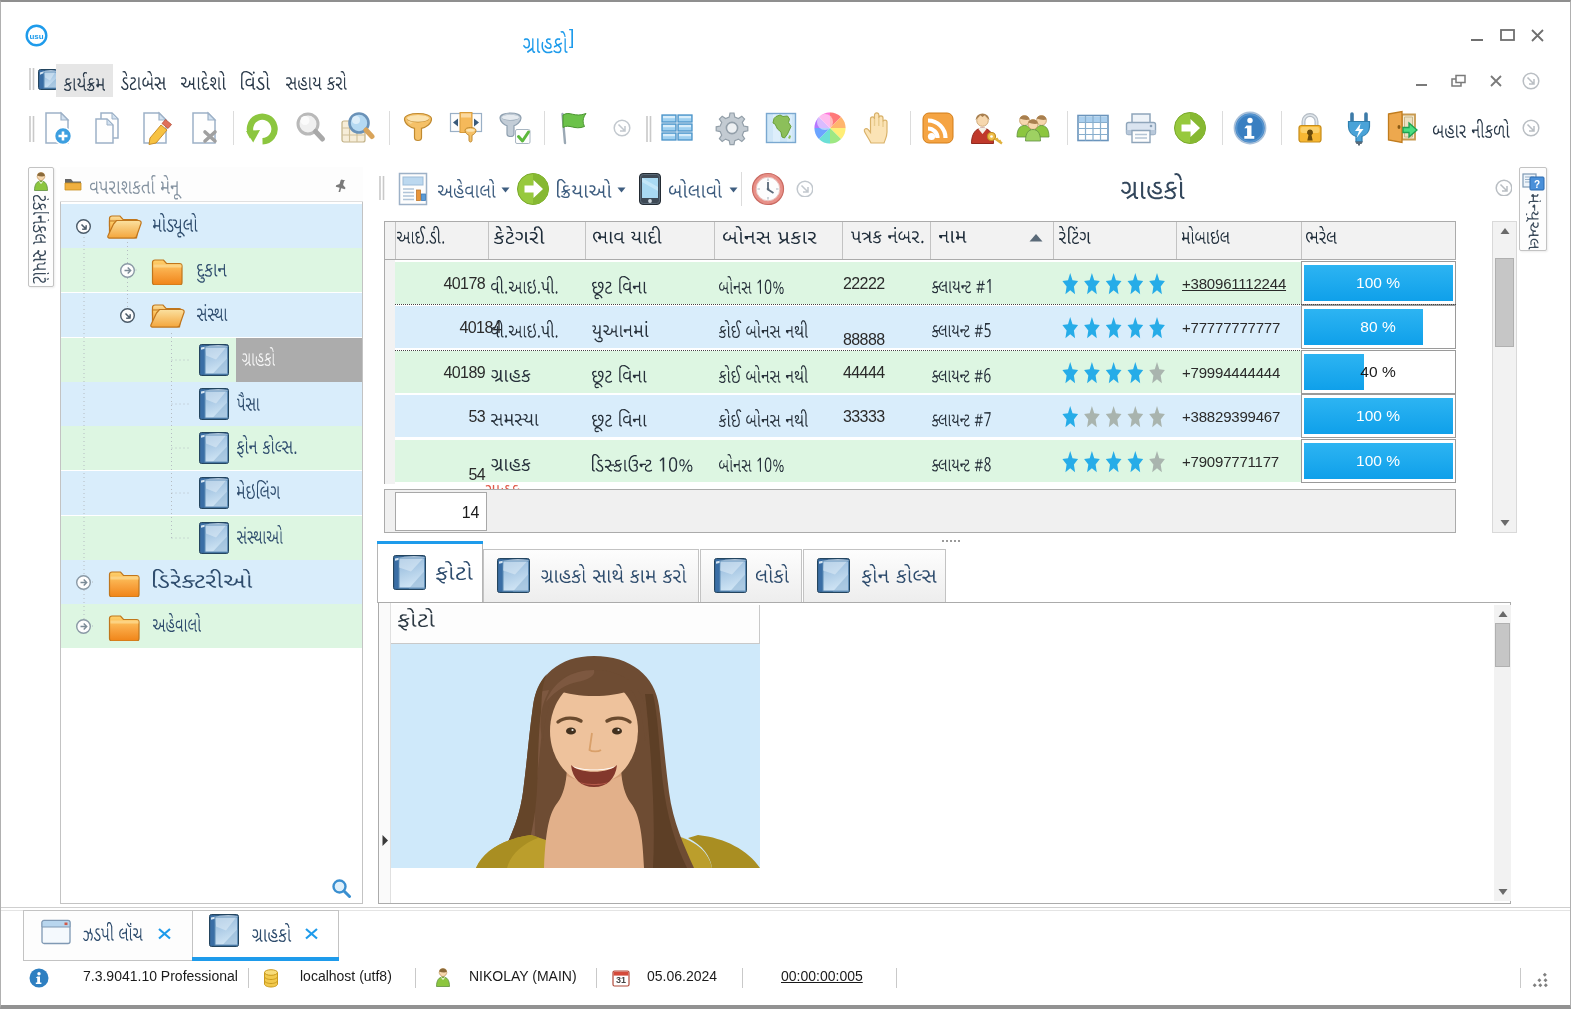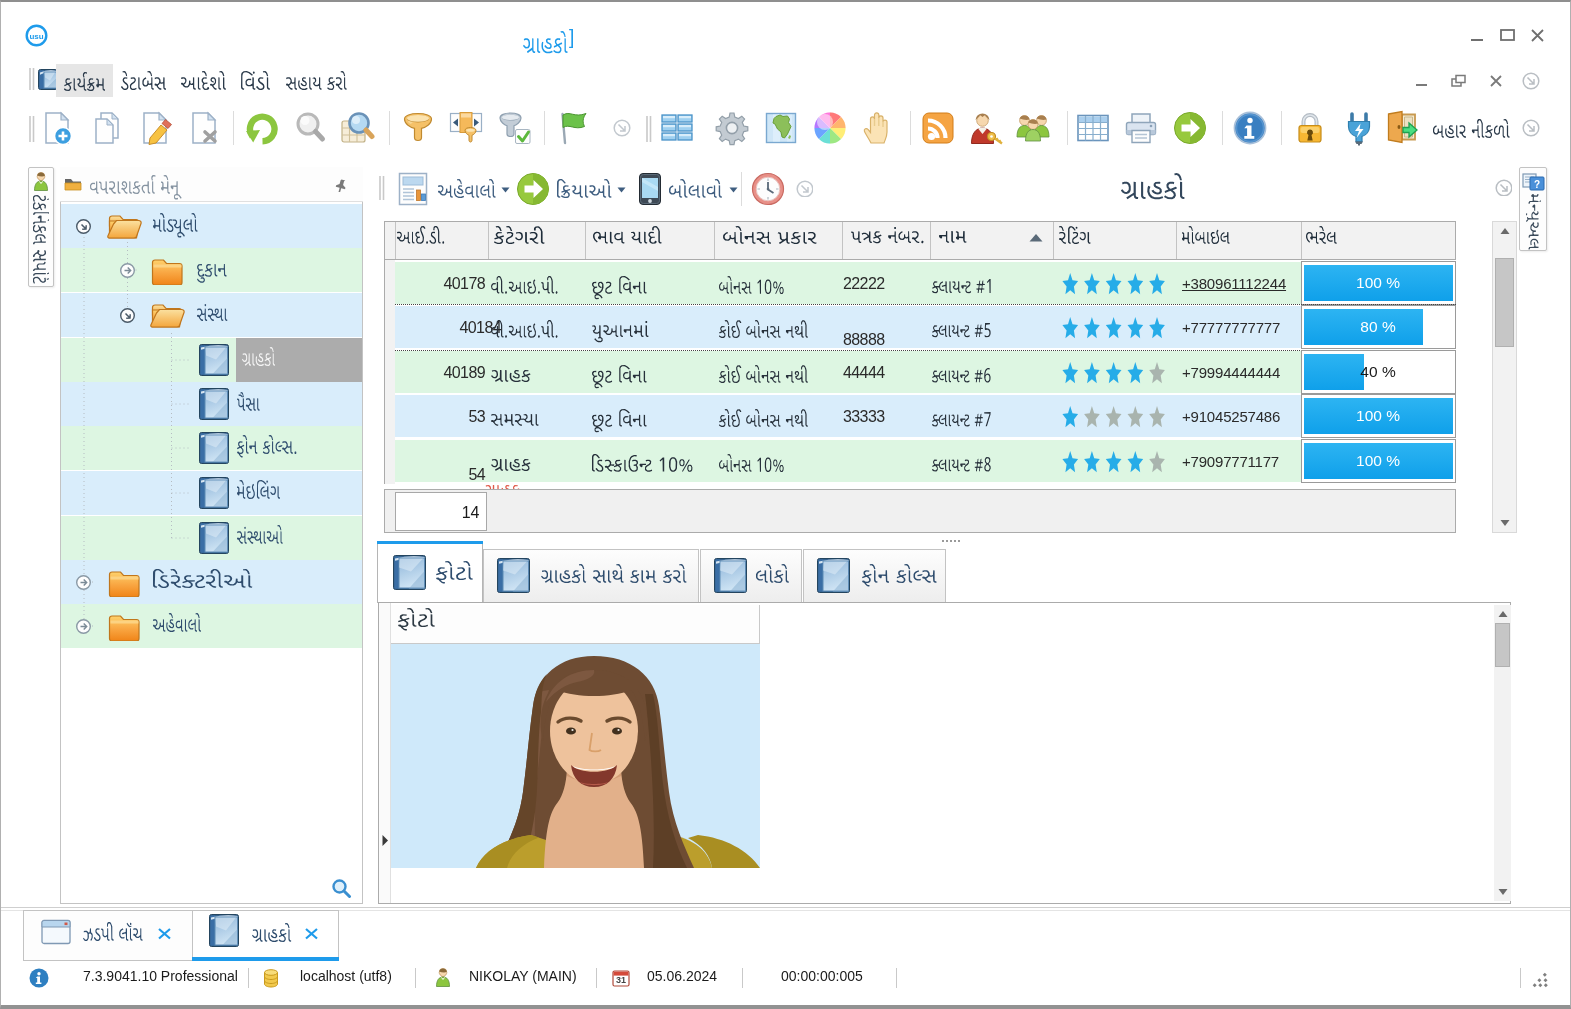--- a/index.html
+++ b/index.html
@@ -656,21 +656,21 @@
     <svg style="position:absolute;left:930.5px;top:410.0px;" width="59" height="15.0" viewBox="0 0 82.5 15.0" preserveAspectRatio="none">
       <path d="M39.5 7.0 39.5 8.0 40.0 9.0 41.2 10.0 42.5 9.8 42.8 7.8 46.8 8.0 45.0 10.0 45.0 12.2 45.5 13.2 47.0 14.2 50.2 14.5 52.0 14.0 52.8 13.2 52.2 12.2 50.8 13.0 48.2 13.2 47.5 13.0 46.5 12.0 46.2 11.2 46.5 10.2 47.5 9.2 50.2 7.8 51.5 6.5 51.8 4.0 50.5 2.8 47.2 2.5 45.8 3.0 46.2 4.2 47.5 3.8 49.5 3.8 50.5 4.8 50.2 5.8 47.5 7.8 46.5 7.8 46.5 6.5 40.0 6.5Z M27.2 3.0 27.5 3.8 29.2 3.8 30.5 5.0 30.2 6.2 29.2 7.2 28.0 7.8 28.2 8.8 29.5 10.2 31.2 11.0 33.5 11.0 35.0 10.2 35.5 13.0 37.0 14.2 38.5 14.0 38.5 13.0 37.5 13.0 36.8 12.2 36.8 2.8 35.2 2.5 35.2 8.5 33.2 9.8 30.8 9.5 29.8 8.5 31.8 6.5 31.5 3.8 30.5 2.8 29.8 2.5Z M23.5 2.5 23.5 12.5 24.2 13.8 25.2 14.2 26.5 14.2 26.8 13.0 25.8 13.0 25.0 12.2 25.0 2.8Z M18.2 2.5 18.0 6.0 13.2 7.0 13.5 8.2 18.0 7.2 18.5 13.2 19.2 14.0 21.2 14.2 21.2 13.0 20.5 13.0 19.8 12.2 19.8 2.8Z M1.5 4.5 1.5 5.8 3.0 7.8 0.2 9.0 0.8 10.0 4.5 8.8 6.8 10.8 7.0 11.5 6.8 12.2 5.2 13.2 3.5 13.2 1.0 12.0 0.2 12.2 0.2 13.2 2.2 14.2 5.8 14.5 7.0 14.0 8.2 12.5 8.0 10.0 6.5 8.8 9.8 8.8 10.2 10.5 12.2 12.0 15.2 12.2 16.8 11.8 16.2 10.8 13.5 11.0 12.2 10.5 11.5 9.8 11.0 8.5 11.0 7.0 11.5 5.8 12.5 4.8 14.0 4.0 14.8 4.0 14.5 2.5 11.5 3.8 10.0 5.5 9.5 7.2 4.5 7.2 3.2 6.2 3.0 4.8 3.8 4.0 7.0 3.8 7.2 2.8 3.8 2.5 3.0 2.8Z M69.2 1.8 68.0 2.0 67.2 5.2 64.5 5.0 65.0 1.8 63.8 2.0 63.5 4.2 63.0 5.2 60.2 5.2 60.2 6.2 63.0 6.5 62.5 9.2 62.0 9.8 59.8 9.8 59.8 10.8 62.0 11.0 61.5 14.2 62.8 14.2 63.5 10.8 66.2 11.0 65.8 14.2 67.0 14.2 67.2 11.8 67.8 10.8 70.5 10.8 70.5 9.8 68.2 9.8 67.8 9.2 68.2 6.8 68.8 6.2 71.2 6.2 71.2 5.2 68.8 5.0Z M64.2 6.5 67.2 6.8 66.8 9.2 66.2 9.8 63.8 9.5Z M82.0 0.0 73.0 0.2 73.0 1.5 80.5 1.8 75.0 14.2 76.5 14.2 77.0 13.8 81.8 2.5Z" fill="#27313b" fill-rule="evenodd"></path>
     </svg>
     <svg style="position:absolute;left:1061px;top:404px;" width="104" height="24" viewBox="0 0 104 24">
       <polygon points="8.2,0.0 10.5,7.3 16.1,8.1 11.9,13.5 13.1,21.3 8.2,17.3 3.4,21.3 4.6,13.5 0.4,8.1 6.0,7.3" fill="#26ace8"></polygon>
       <polygon points="29.9,0.0 32.2,7.3 37.8,8.1 33.6,13.5 34.8,21.3 29.9,17.3 25.1,21.3 26.3,13.5 22.1,8.1 27.7,7.3" fill="#a9b4ae"></polygon>
       <polygon points="51.6,0.0 53.9,7.3 59.5,8.1 55.3,13.5 56.5,21.3 51.6,17.3 46.8,21.3 48.0,13.5 43.8,8.1 49.4,7.3" fill="#a9b4ae"></polygon>
       <polygon points="73.3,0.0 75.6,7.3 81.2,8.1 77.0,13.5 78.2,21.3 73.3,17.3 68.5,21.3 69.7,13.5 65.5,8.1 71.1,7.3" fill="#a9b4ae"></polygon>
       <polygon points="95.0,0.0 97.3,7.3 102.9,8.1 98.7,13.5 99.9,21.3 95.0,17.3 90.2,21.3 91.4,13.5 87.2,8.1 92.8,7.3" fill="#a9b4ae"></polygon>
     </svg>
-    <div style="position:absolute;left:1181px;top:406px;font:400 15px 'Liberation Sans',sans-serif;color:#2a2a2a;white-space:nowrap;letter-spacing:-0.2px;">+91045257486</div>
+    <div style="position:absolute;left:1181px;top:406px;font:400 15px 'Liberation Sans',sans-serif;color:#2a2a2a;white-space:nowrap;letter-spacing:-0.2px;">+38829399467</div>
     <div style="position:absolute;left:1303px;top:396px;width:149px;height:36px;background:url(#gbar),#17a5ee;background:linear-gradient(#2db4f2,#0fa0ea);"></div>
     <div style="position:absolute;left:1347px;top:405px;font:400 15.5px 'Liberation Sans',sans-serif;color:#fff;white-space:nowrap;width:60px;text-align:center;">100 %</div>
     <div style="position:absolute;left:394px;top:438px;width:906px;height:42px;background:#ddf6e2;"></div>
     <div style="position:absolute;left:1300px;top:437px;width:155px;height:44px;background:#fff;border:1px solid #9a9a9a;"></div>
     <div style="position:absolute;left:284px;top:464px;width:200px;text-align:right;font:400 16px 'Liberation Sans',sans-serif;color:#2a2a2a;white-space:nowrap;letter-spacing:-0.6px;">54</div>
     <svg style="position:absolute;left:490px;top:457.2px;" width="40" height="12.5" viewBox="0 0 41.0 12.5" preserveAspectRatio="none">
       <path d="M19.8 2.8 19.2 4.2 19.2 7.8 19.8 9.0 21.0 10.5 22.8 11.5 24.5 12.0 27.8 12.0 30.5 11.2 30.2 10.2 29.5 10.0 27.2 10.8 25.0 10.8 22.8 10.0 21.2 8.5 20.8 7.5 20.8 4.5 21.2 3.2Z M35.0 0.0 34.2 0.2 32.8 2.0 33.0 4.0 34.2 5.2 31.5 6.2 32.0 7.5 35.8 6.2 37.8 7.8 38.2 9.0 38.0 9.8 36.5 10.8 34.8 10.8 32.8 10.0 32.0 9.2 31.5 9.8 31.5 10.8 34.5 12.0 37.0 12.0 38.2 11.5 39.5 10.0 39.2 7.5 37.2 5.8 40.5 4.5 39.8 3.2 35.8 4.8 35.2 4.5 34.2 3.2 34.2 2.2 35.5 1.2 38.2 1.2 38.5 0.2Z M25.5 0.0 24.8 0.2 23.8 1.2 23.8 2.8 24.5 3.8 27.5 5.0 28.0 5.5 28.0 6.8 27.2 7.2 25.8 7.2 24.2 6.5 23.5 5.5 22.0 6.0 23.0 7.2 24.8 8.2 27.8 8.5 29.2 7.5 29.5 5.2 28.8 4.2 25.5 2.8 25.0 2.0 25.8 1.2 28.2 1.5 28.5 0.2Z M14.5 0.0 14.5 10.0 15.2 11.2 16.2 11.8 17.5 11.8 17.8 10.5 16.8 10.5 16.0 9.8 16.0 0.2Z M10.2 0.0 9.2 0.0 9.0 7.8 4.5 10.2 4.0 11.0 5.0 11.8 9.2 9.5 10.0 11.2 11.0 11.8 12.2 11.8 12.5 10.5 11.5 10.5 10.8 9.8 10.8 0.2Z M1.5 0.2 0.8 0.8 1.2 1.8 2.5 1.2 4.0 1.2 5.5 2.5 5.8 5.0 5.2 6.2 4.2 7.0 3.2 7.0 2.2 6.5 1.2 5.2 0.0 5.8 0.8 7.0 1.8 7.8 3.0 8.2 4.8 8.2 5.8 7.8 7.0 6.0 7.2 4.2 6.8 1.8 6.0 0.8 4.5 0.0Z" fill="#27313b" fill-rule="evenodd"></path>
     </svg>
     <svg style="position:absolute;left:590.5px;top:451.8px;" width="101" height="18.2" viewBox="0 0 108.8 18.2" preserveAspectRatio="none">
       <path d="M104.5 10.8 103.5 11.2 102.8 12.5 102.5 15.0 103.5 17.2 104.5 17.8 106.2 17.8 107.2 17.2 108.0 16.0 108.2 13.5 107.2 11.2 106.2 10.8Z M105.0 11.8 106.2 12.0 107.0 13.5 106.8 15.8 105.5 16.8 105.0 16.8 104.0 15.8 103.8 15.0 104.0 12.8Z M51.2 10.2 51.2 11.2 51.8 12.2 53.0 13.2 54.2 13.0 54.5 11.0 58.2 11.0 58.2 9.8 51.8 9.8Z M57.8 6.2 58.2 7.5 59.5 7.0 61.5 7.0 62.5 8.0 62.5 8.5 61.2 10.0 58.8 11.2 57.2 12.8 57.0 15.5 57.5 16.5 59.8 17.8 62.2 17.8 64.5 17.0 64.8 16.5 64.2 15.5 62.8 16.2 60.2 16.5 59.5 16.2 58.5 15.2 58.2 14.5 58.5 13.5 59.5 12.5 62.2 11.0 63.5 9.8 63.8 7.2 63.2 6.5 61.8 5.8 59.2 5.8Z M34.8 5.8 34.8 15.8 35.5 17.0 36.5 17.5 37.8 17.5 38.0 16.2 37.0 16.2 36.2 15.5 36.2 6.0Z M13.8 6.5 14.2 7.5 15.8 7.0 17.5 7.0 18.5 7.5 19.2 8.8 19.2 10.0 17.8 11.8 16.5 12.2 15.8 11.8 14.0 12.0 13.8 13.0 14.5 13.8 15.8 13.8 18.5 16.8 20.2 17.5 21.5 17.5 21.8 16.2 19.8 16.0 18.0 14.5 17.8 13.2 19.0 12.8 20.2 11.5 23.5 12.0 24.0 13.2 27.8 12.0 29.8 13.5 30.2 14.8 30.0 15.5 28.5 16.5 26.8 16.5 24.8 15.8 24.0 15.0 23.5 15.5 23.5 16.5 25.5 17.5 29.0 17.8 30.2 17.2 31.2 16.2 31.5 13.8 29.2 11.5 32.5 10.2 31.8 9.0 27.8 10.5 26.2 9.0 26.2 8.0 27.0 7.2 30.2 7.0 30.5 6.0 29.8 5.8 26.2 6.0 24.8 7.8 25.0 9.8 26.2 11.0 24.0 12.0 23.2 11.8 24.0 11.0 23.8 10.2 21.0 10.5 20.5 9.8 20.8 8.8 20.5 7.8 19.2 6.2 18.0 5.8 15.5 5.8Z M8.0 5.8 6.8 6.2 6.0 7.0 5.8 9.2 6.5 10.5 9.2 12.2 10.5 13.5 10.8 15.2 10.2 16.0 9.2 16.5 8.0 16.5 6.8 16.0 5.0 14.0 4.0 14.5 3.8 15.0 5.8 17.0 6.8 17.5 9.8 17.8 11.0 17.2 11.8 16.5 12.2 15.5 12.2 13.8 11.0 11.8 7.2 9.0 7.2 7.8 8.2 7.0 10.8 7.2 11.0 6.8 10.8 5.8Z M105.5 5.5 104.0 5.8 96.8 17.5 98.0 17.5Z M96.0 5.2 95.0 5.8 94.2 7.0 94.0 8.5 94.5 11.0 95.5 12.0 97.8 12.2 98.5 12.0 99.5 10.8 99.8 7.5 98.8 5.8 97.8 5.2Z M96.5 6.2 97.8 6.5 98.5 7.8 98.5 9.8 98.0 10.8 97.2 11.2 96.5 11.2 95.5 10.2 95.2 9.0 95.5 7.2Z M76.2 3.5 72.8 6.5 73.5 7.5 76.0 5.5 76.2 17.5 77.8 17.5 77.8 3.5Z M86.2 3.2 84.8 4.0 83.5 6.0 83.0 8.0 83.0 13.0 84.0 16.0 85.2 17.2 86.2 17.8 88.5 17.8 90.5 16.5 91.5 14.5 91.8 7.8 90.8 5.0 89.5 3.8 88.5 3.2Z M87.0 4.5 88.5 4.8 89.5 5.8 90.2 8.2 90.0 14.0 89.5 15.2 88.0 16.5 86.8 16.5 85.2 15.2 84.5 12.2 84.8 7.0 85.2 5.8 86.2 4.8Z M47.8 1.0 45.2 1.0 42.5 2.0 41.0 3.5 39.5 7.2 39.5 12.5 40.5 15.2 42.2 17.0 44.2 17.8 47.5 17.5 49.2 16.0 49.5 13.2 48.2 11.0 49.5 9.5 49.5 7.8 48.8 6.5 47.2 5.8 44.8 5.8 43.2 6.2 43.5 7.5 45.0 7.0 46.8 7.0 48.0 8.0 48.0 9.5 47.2 10.2 44.8 10.8 45.0 12.0 46.8 11.8 47.8 12.8 48.0 15.2 46.2 16.5 44.8 16.5 43.2 16.0 41.5 14.0 40.8 10.5 41.0 7.2 42.2 4.2 43.2 3.2 45.5 2.2 48.0 2.5 48.2 1.2Z M4.2 0.0 2.2 0.0 1.2 0.5 0.2 1.8 0.0 2.8 0.0 15.8 0.2 16.5 1.8 17.5 3.0 17.5 3.0 16.2 2.2 16.2 1.5 15.5 1.5 2.8 2.8 1.2 4.2 1.2 7.5 4.5 8.5 3.8 6.2 1.0Z" fill="#27313b" fill-rule="evenodd"></path>
@@ -857,21 +857,21 @@
     </svg>
     <div style="position:absolute;left:468px;top:966px;font:400 14px 'Liberation Sans',sans-serif;color:#1a1a1a;white-space:nowrap;">NIKOLAY (MAIN)</div>
     <div style="position:absolute;left:595px;top:966px;width:1px;height:20px;background:#c9c9c9;"></div>
     <svg style="position:absolute;left:611px;top:967px;" width="18" height="19" viewBox="0 0 18 19">
       <rect x="1" y="2" width="16" height="15" rx="1.5" fill="#fff" stroke="#b04a3a" stroke-width="1.2"></rect>
       <rect x="1.6" y="2.6" width="14.8" height="4" fill="#d44a3a"></rect>
       <text x="9" y="14.2" font-family="Liberation Sans" font-size="9" font-weight="bold" fill="#444" text-anchor="middle">31</text>
     </svg>
     <div style="position:absolute;left:646px;top:966px;font:400 14px 'Liberation Sans',sans-serif;color:#1a1a1a;white-space:nowrap;">05.06.2024</div>
     <div style="position:absolute;left:741px;top:966px;width:1px;height:20px;background:#c9c9c9;"></div>
-    <div style="position:absolute;left:780px;top:966px;font:400 14px 'Liberation Sans',sans-serif;color:#1a1a1a;white-space:nowrap;">00:00:00:005</div>
+    <div style="position:absolute;left:780px;top:966px;font:400 14px 'Liberation Sans',sans-serif;color:#1a1a1a;white-space:nowrap;text-decoration:underline;">00:00:00:005</div>
     <div style="position:absolute;left:895px;top:966px;width:1px;height:20px;background:#c9c9c9;"></div>
     <div style="position:absolute;left:1519px;top:966px;width:1px;height:20px;background:#c9c9c9;"></div>
     <svg style="position:absolute;left:1530px;top:969px;" width="18" height="18" viewBox="0 0 18 18">
       <path d="M13.8 1.7999999999999998 l2 2 -2 2 -2 -2 z" fill="#7f7f7f"></path>
       <path d="M8.4 7.300000000000001 l2 2 -2 2 -2 -2 z" fill="#7f7f7f"></path>
       <path d="M14.5 7.300000000000001 l2 2 -2 2 -2 -2 z" fill="#7f7f7f"></path>
       <path d="M3.7 12.2 l2 2 -2 2 -2 -2 z" fill="#7f7f7f"></path>
       <path d="M9.3 12.2 l2 2 -2 2 -2 -2 z" fill="#7f7f7f"></path>
       <path d="M14.8 12.2 l2 2 -2 2 -2 -2 z" fill="#7f7f7f"></path>
     </svg>

